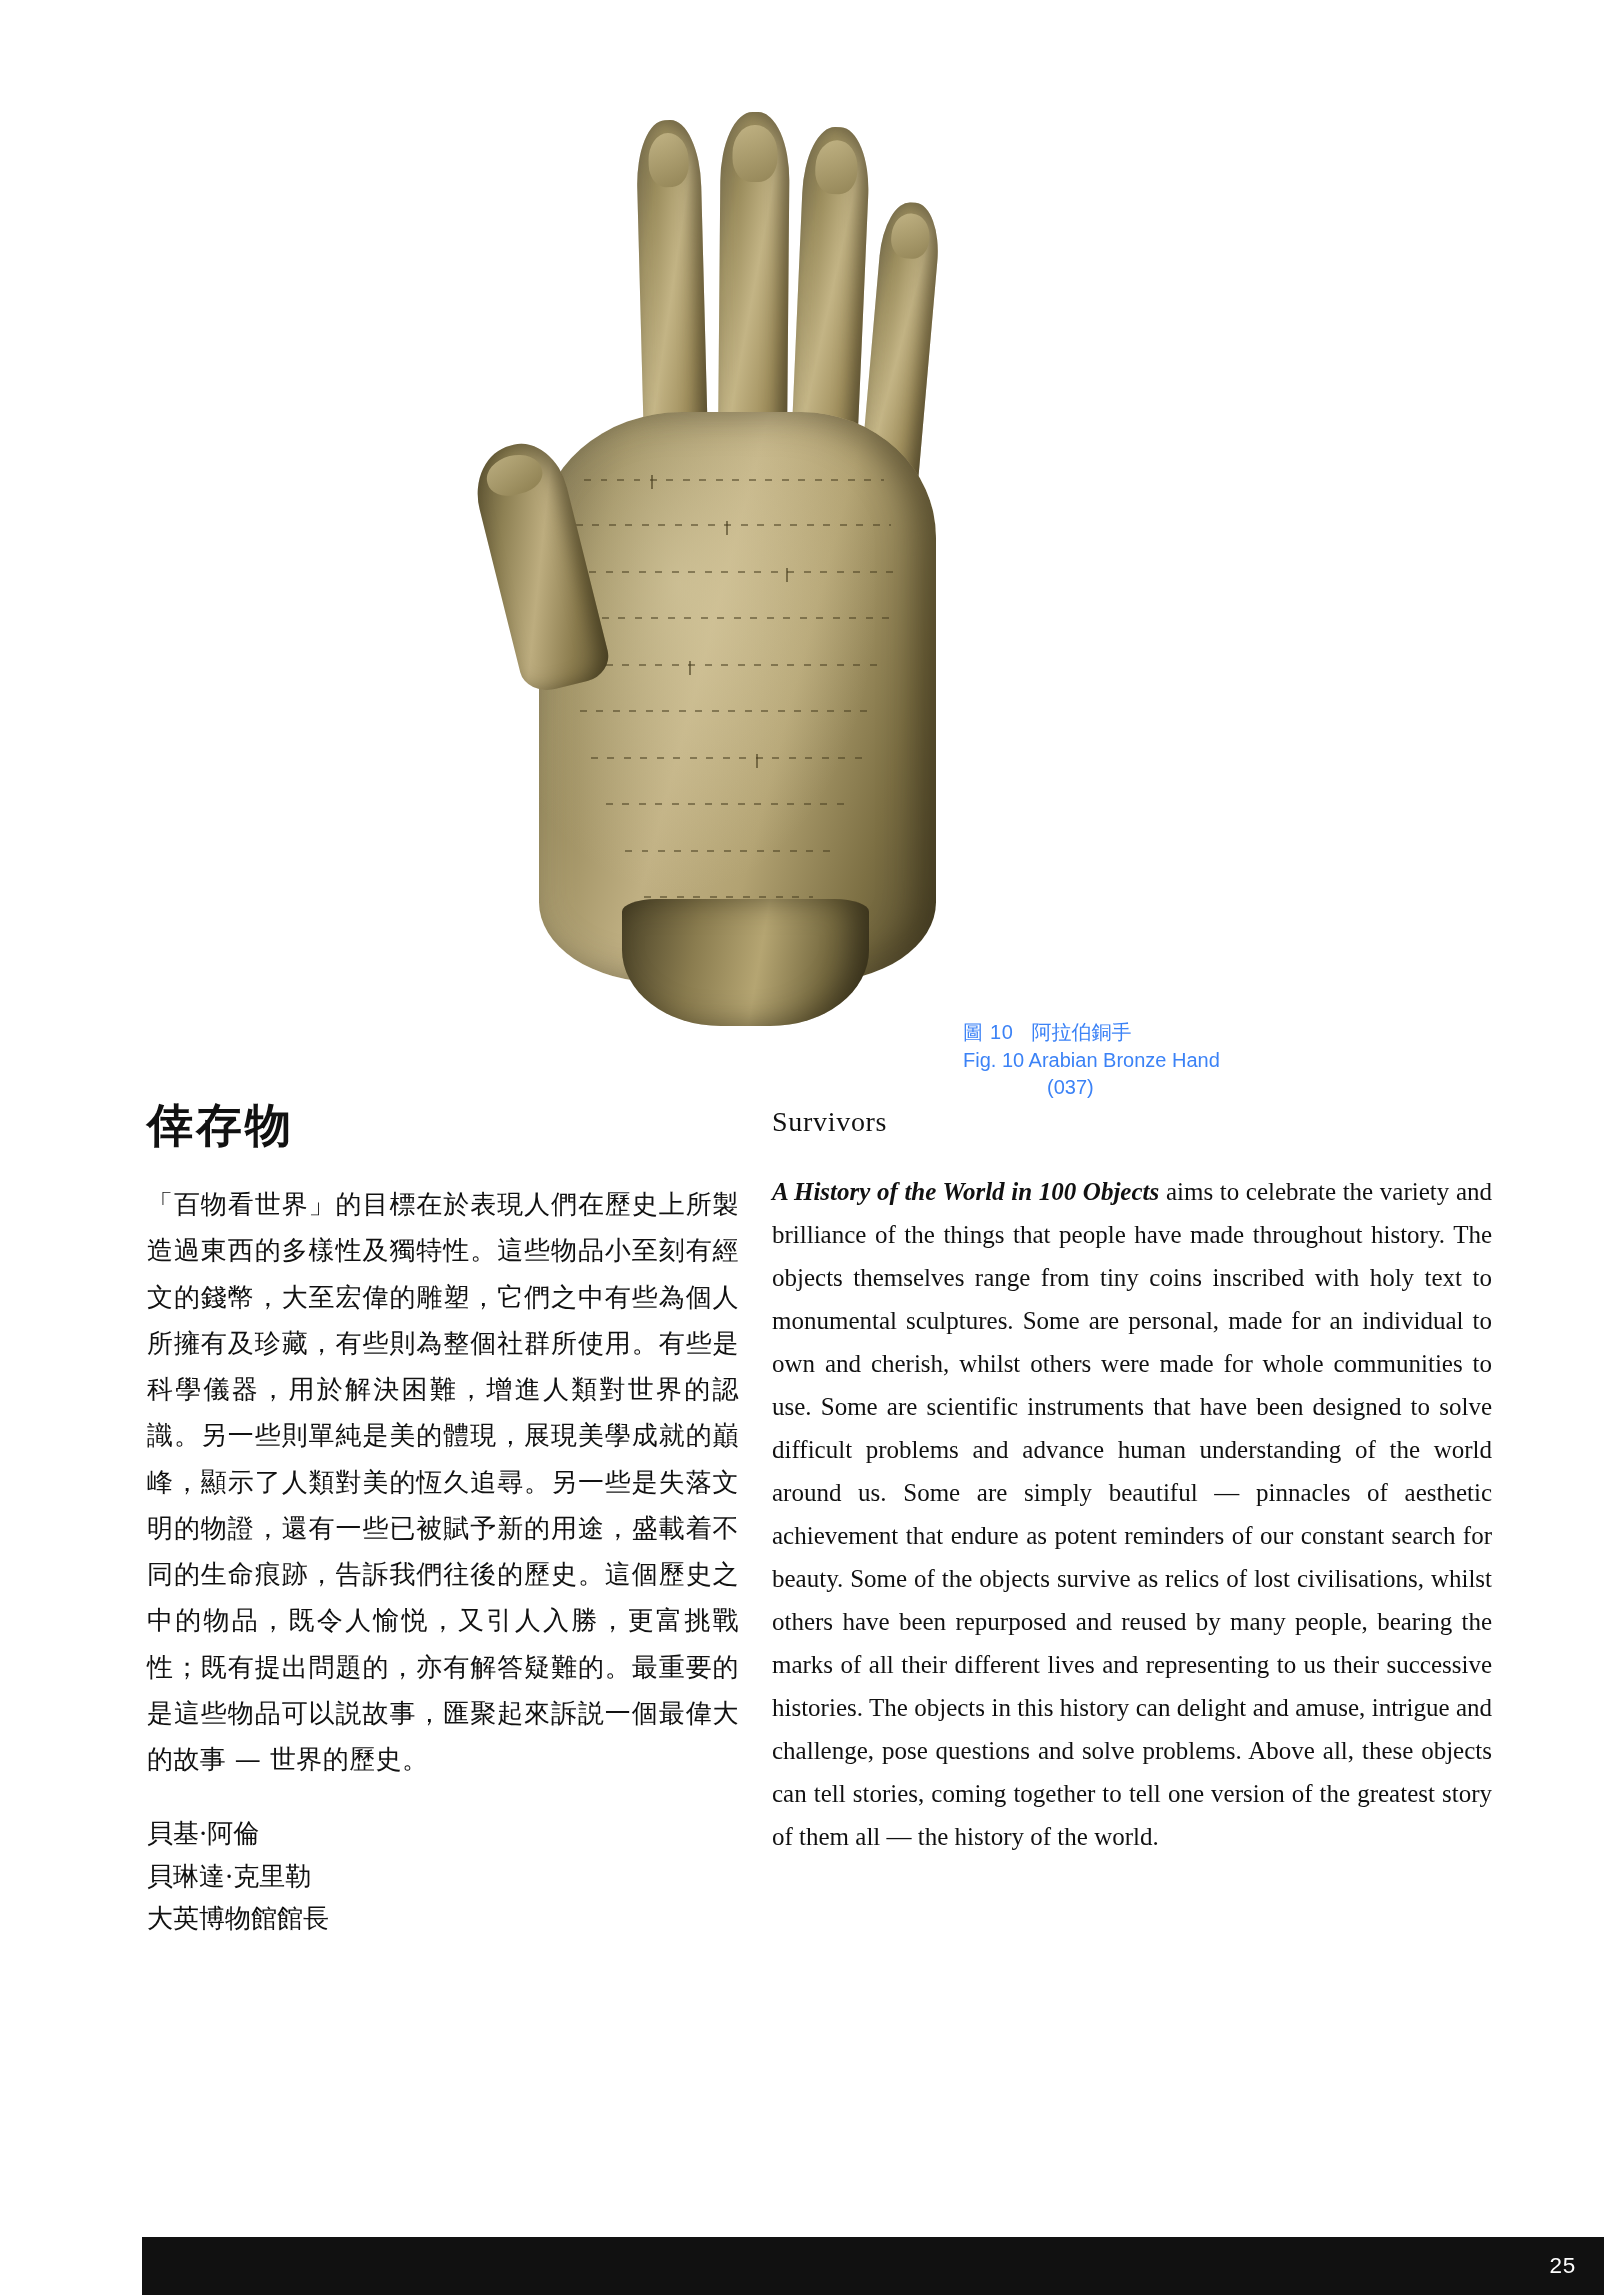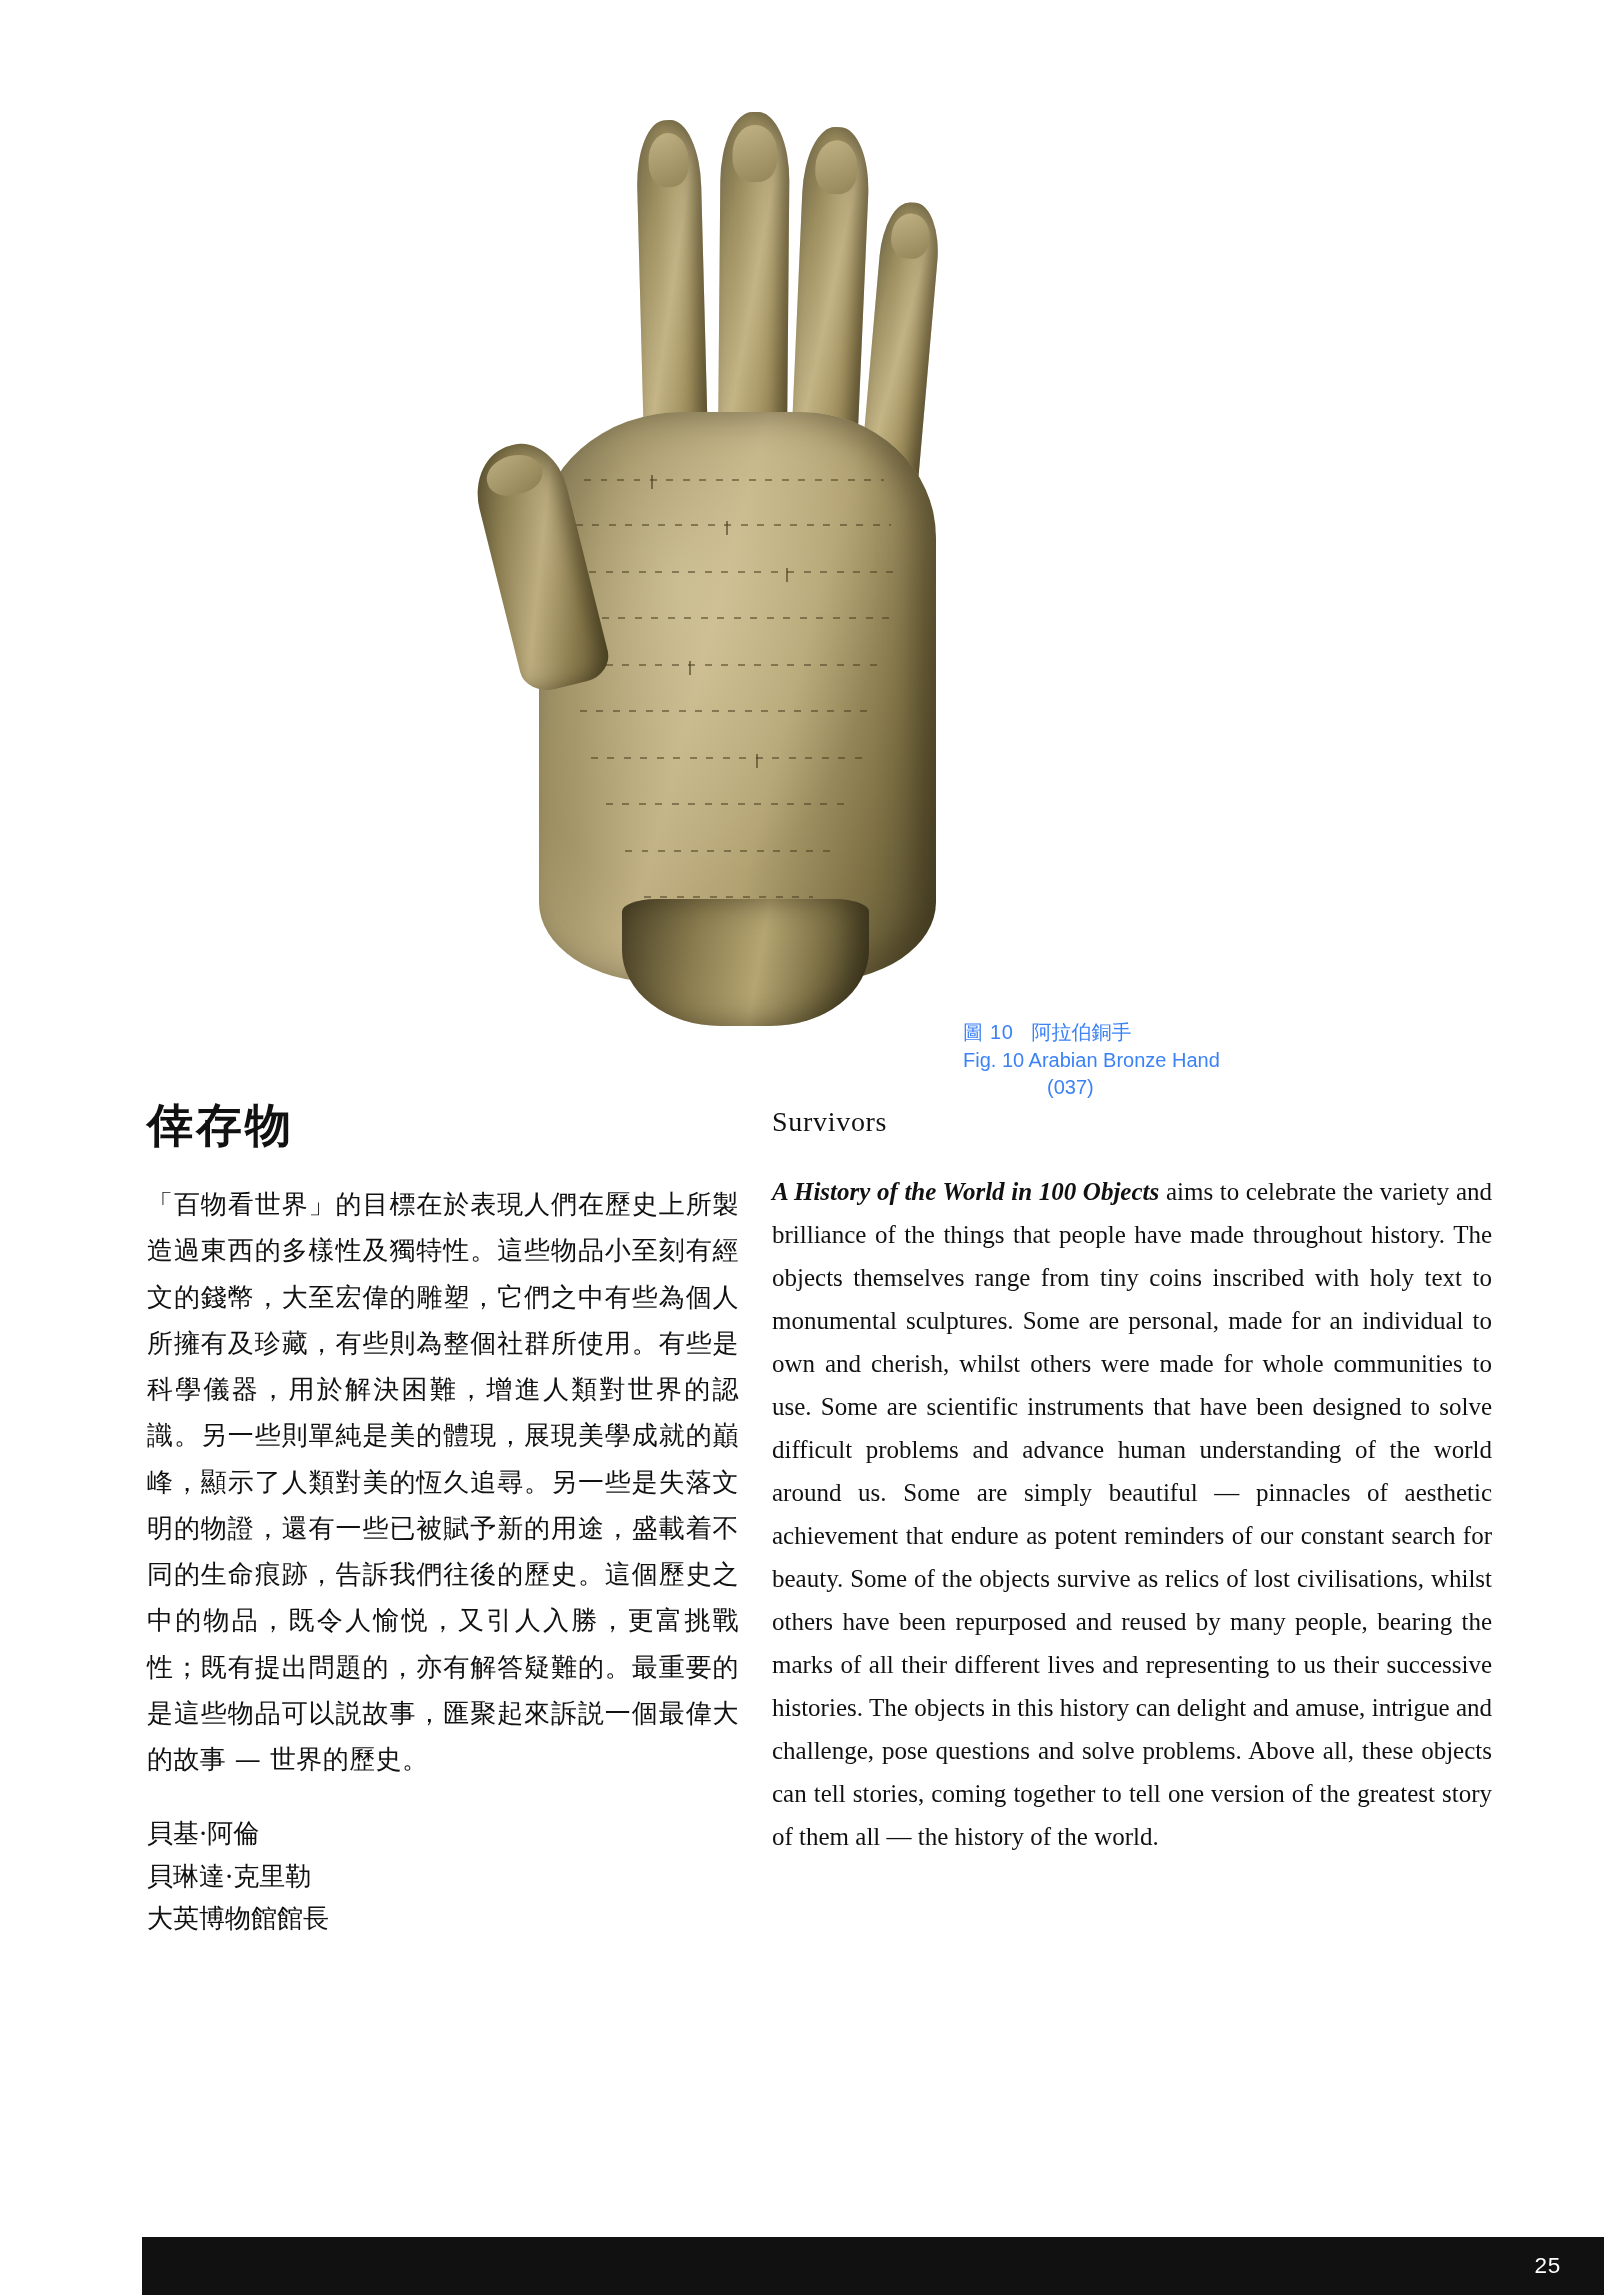--- a/index.html
+++ b/index.html
@@ -185,21 +185,21 @@
   #footer-bar {
     position: absolute;
     left: 142px;
     bottom: 0;
     width: 1462px;
     height: 58px;
     background: #111111;
   }
   #page-number {
     position: absolute;
-    right: 43px;
+    right: 28px;
     bottom: 16.5px;
     font-family: "Liberation Sans", sans-serif;
     font-size: 22.5px;
     color: #ffffff;
     letter-spacing: 0.7px;
   }
 </style>
 </head>
 <body>
 

